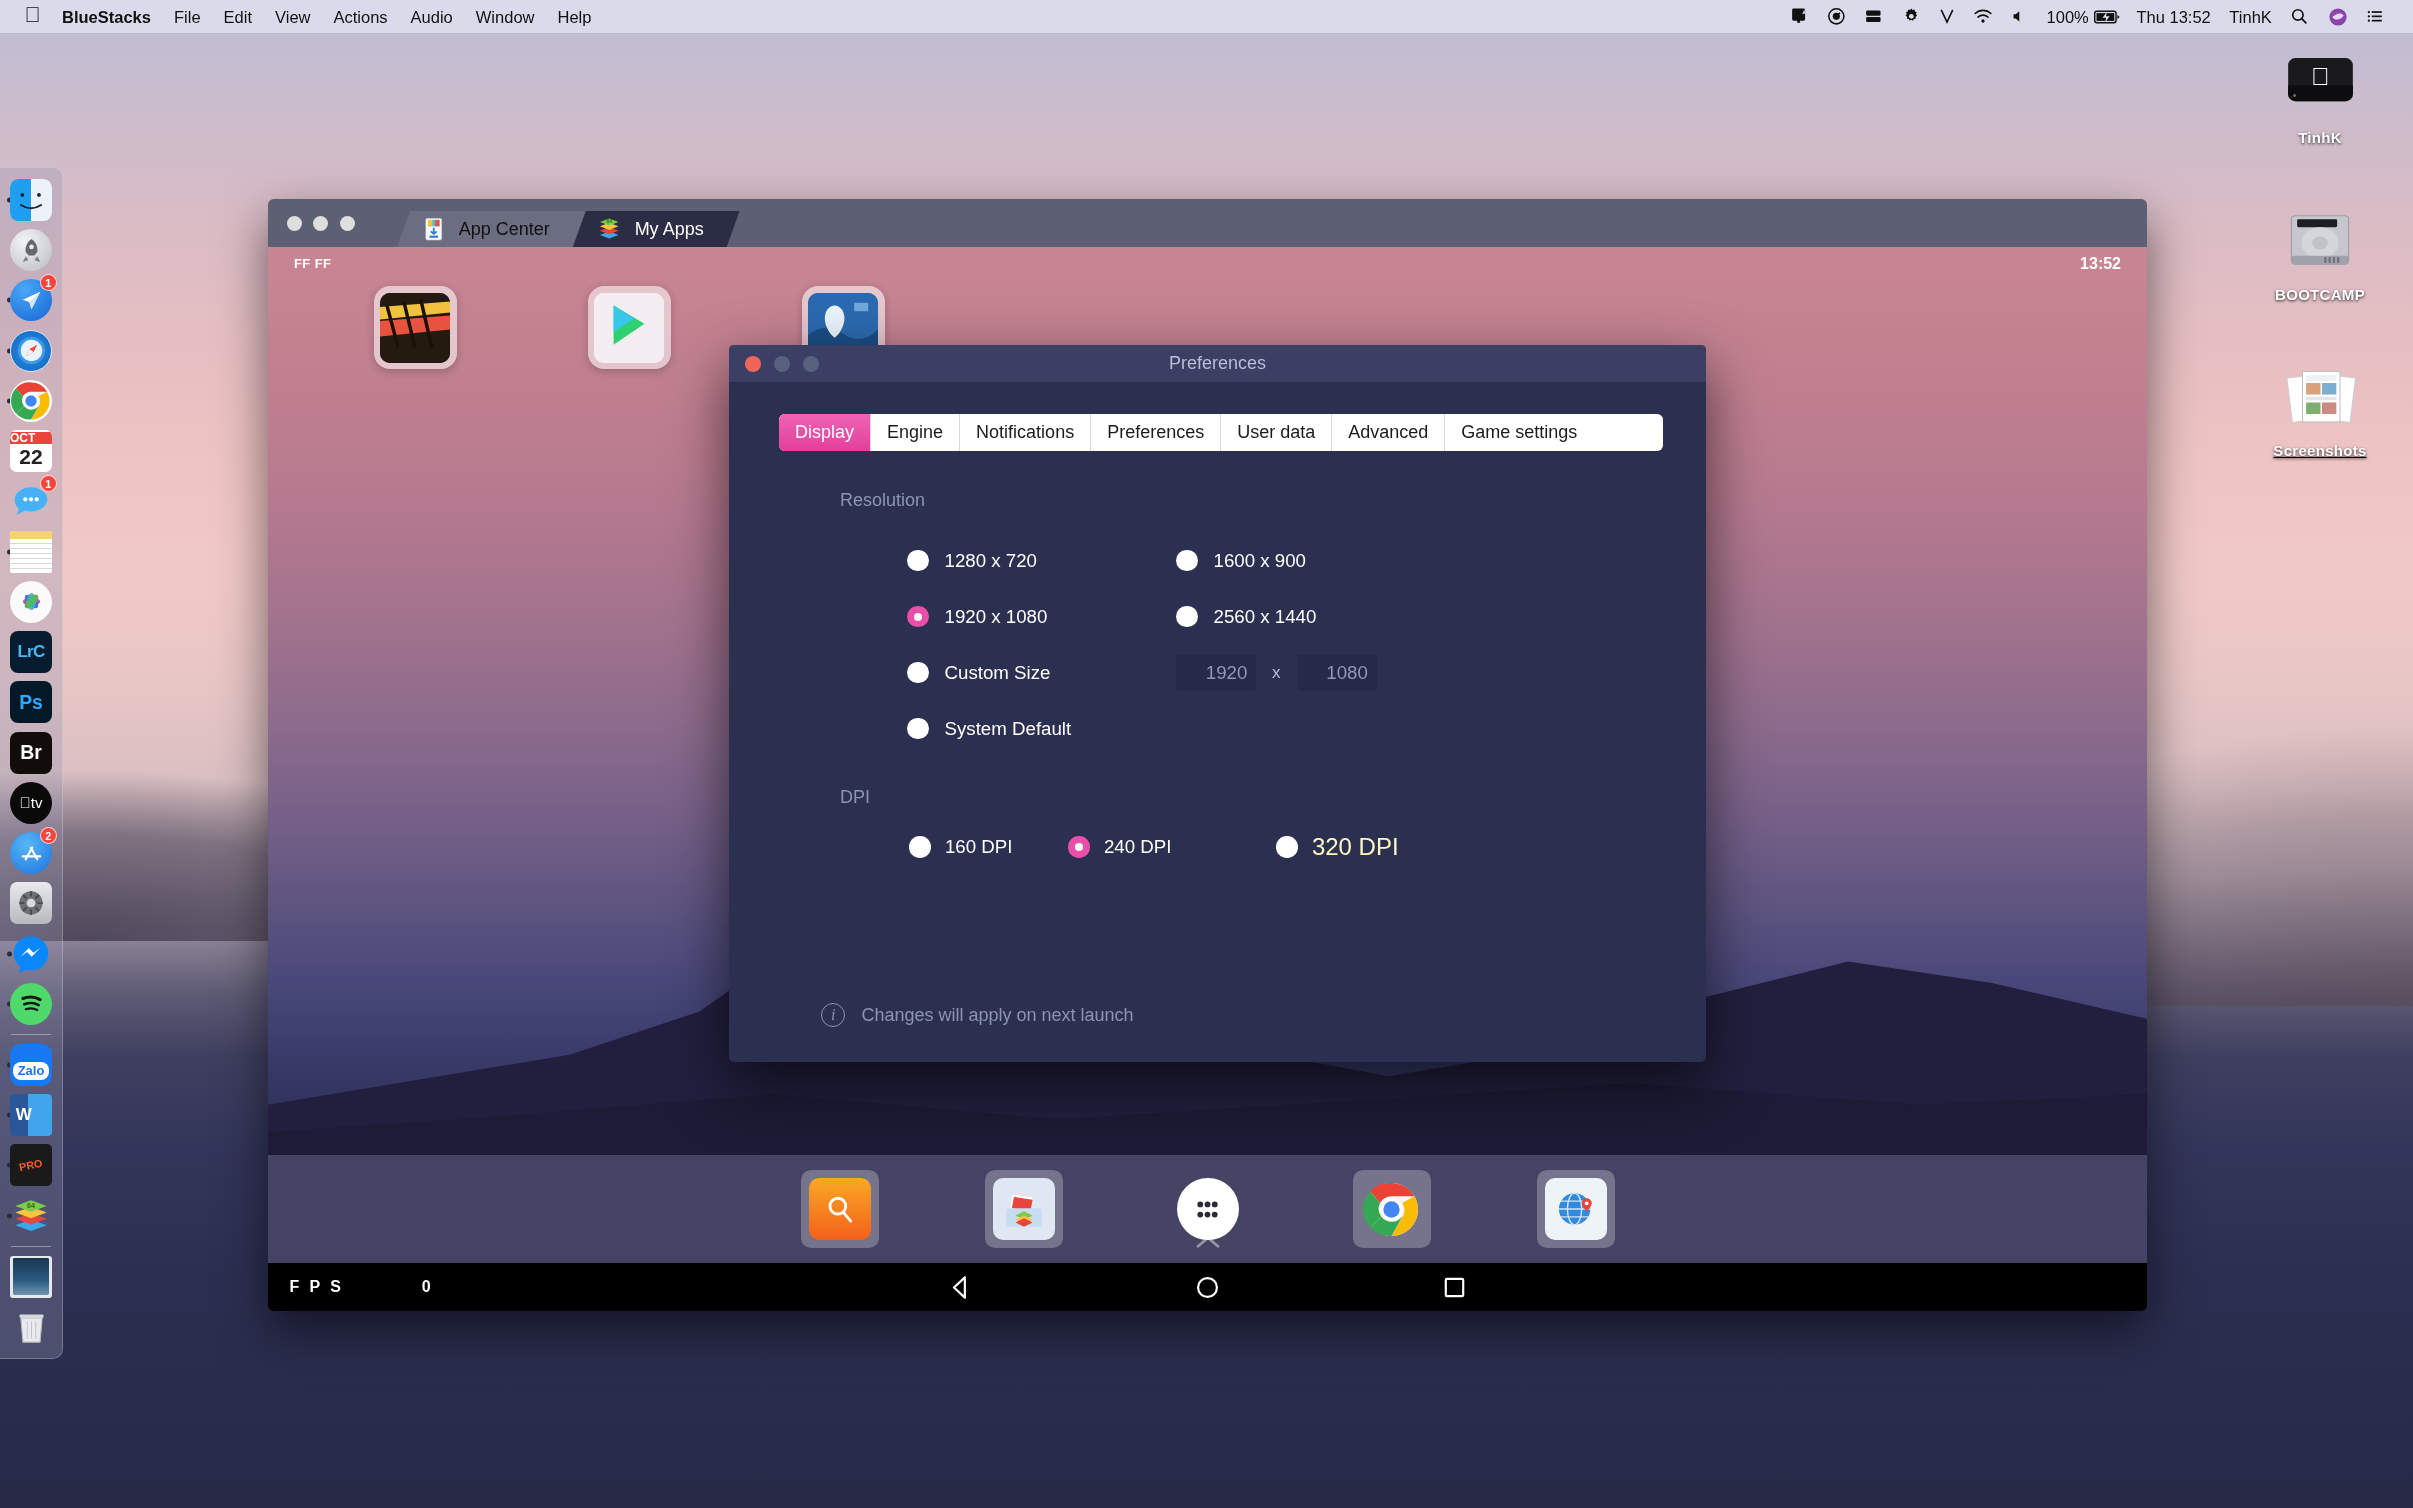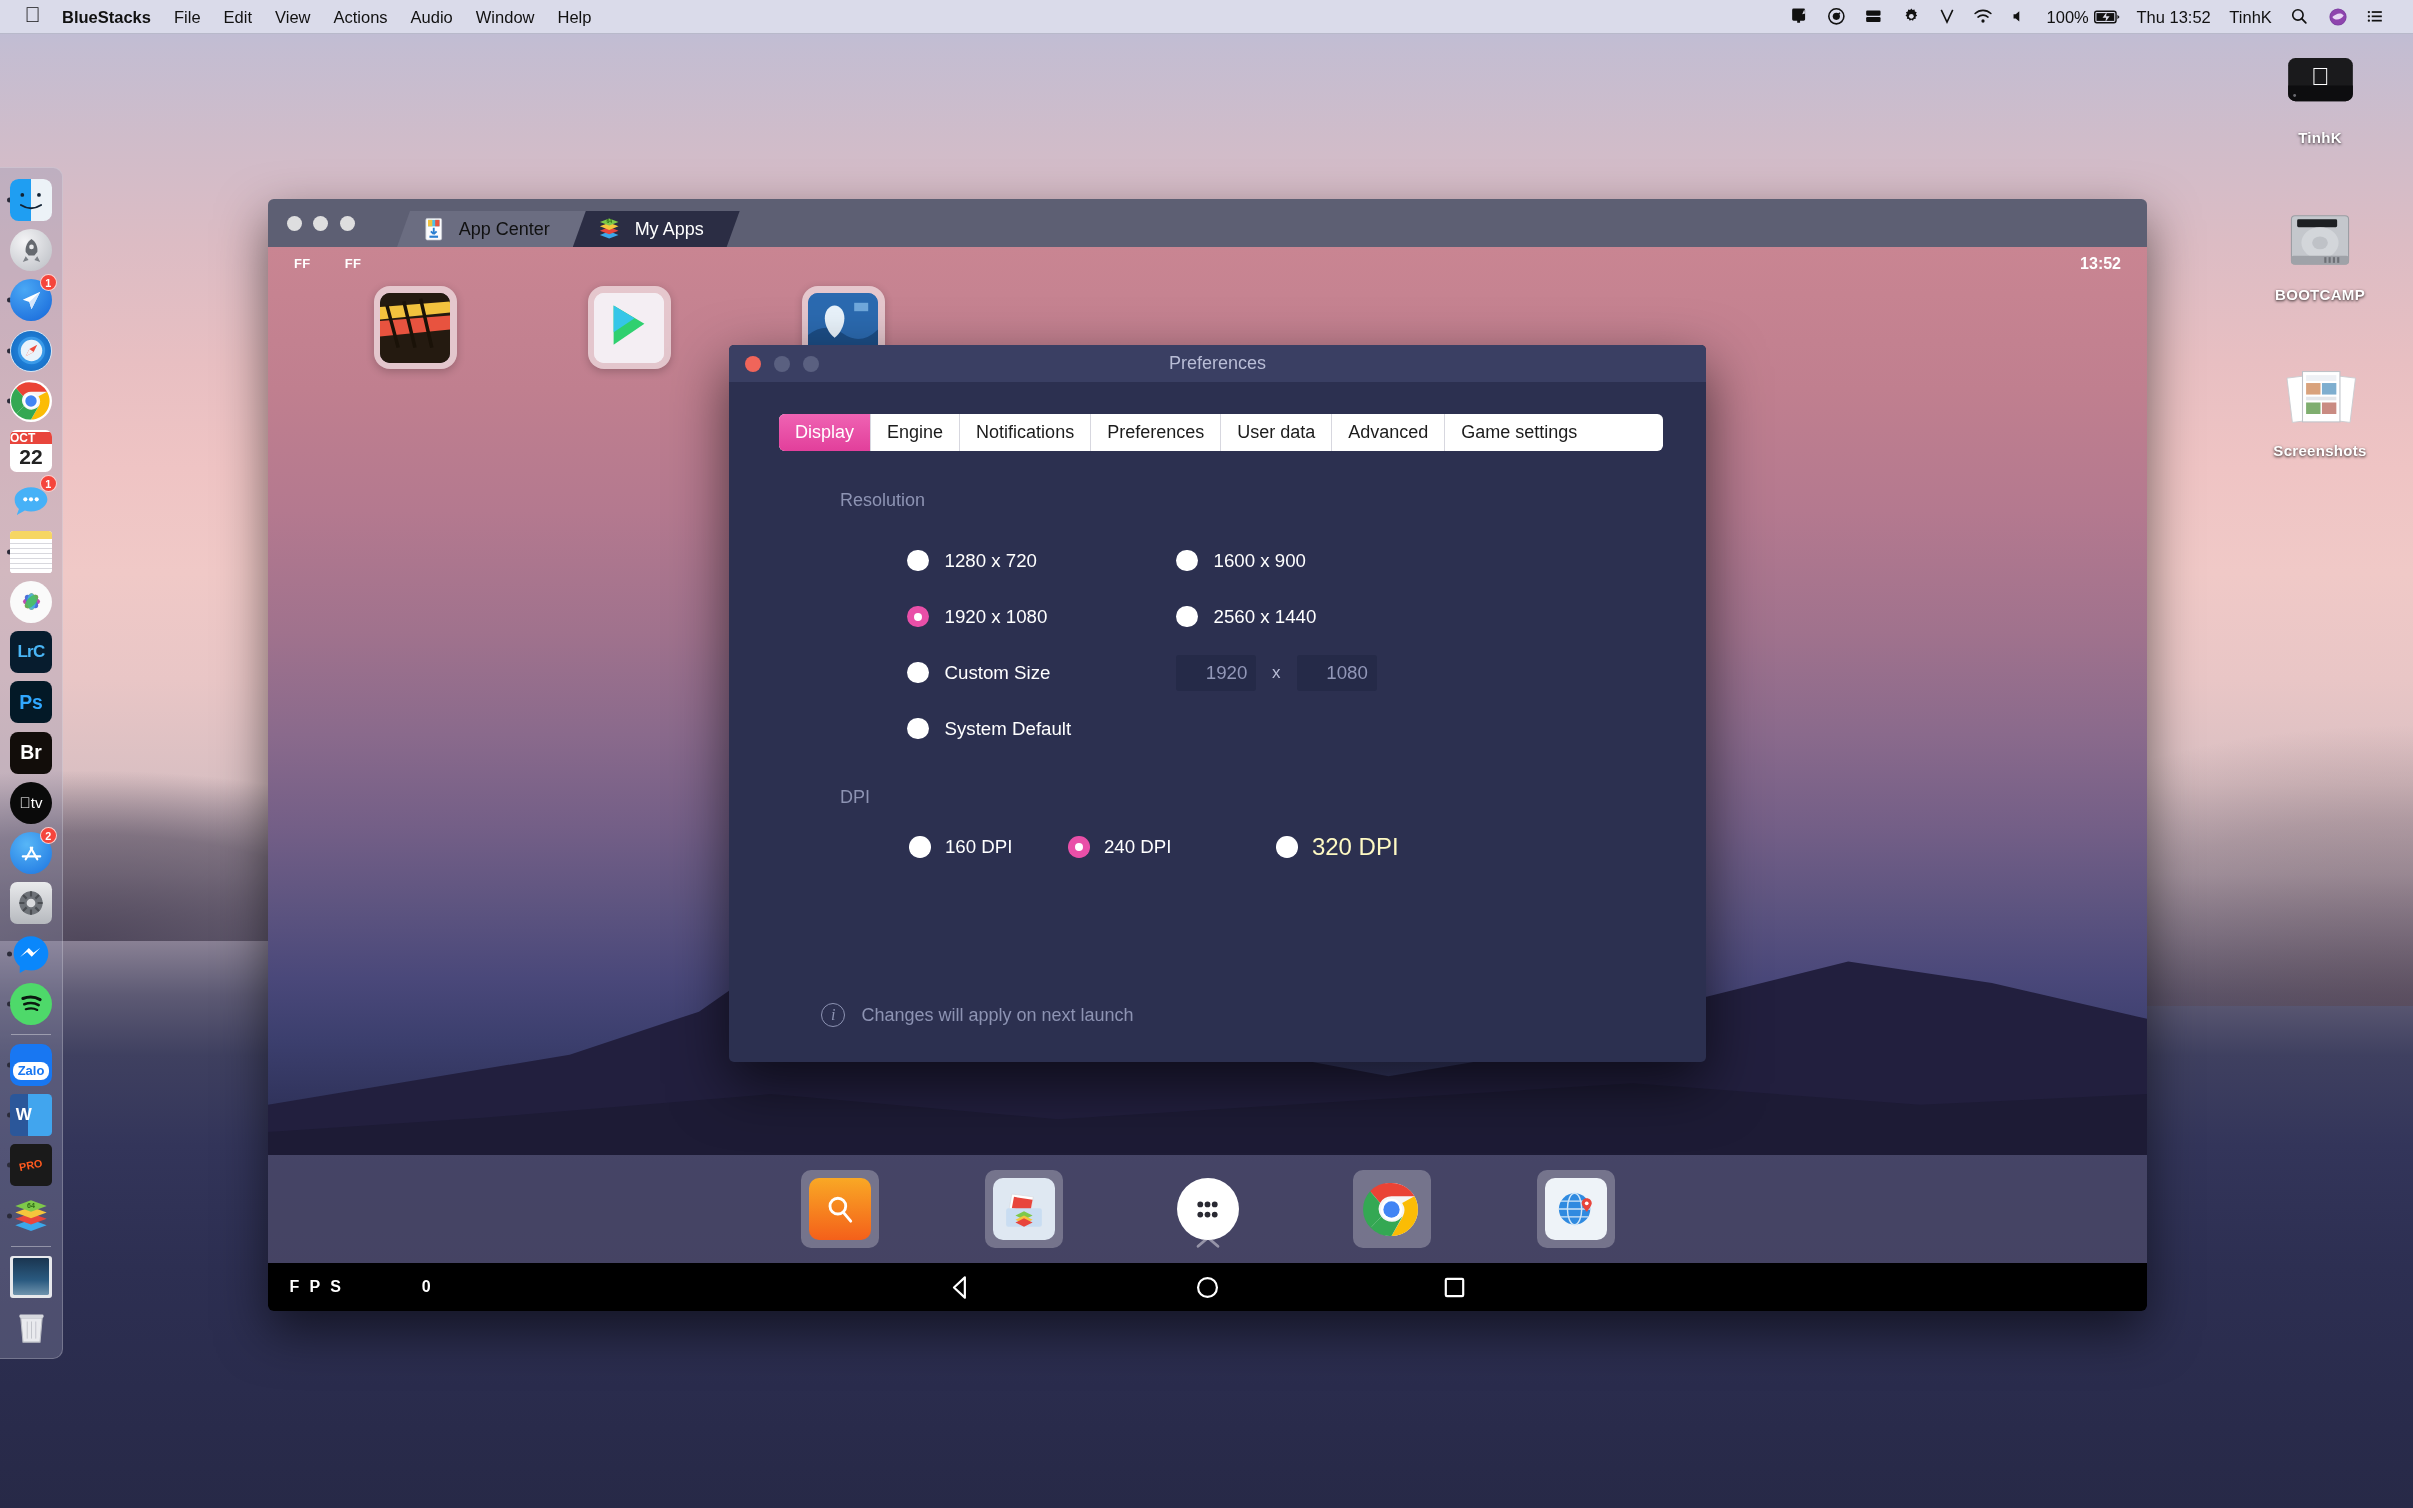--- a/index.html
+++ b/index.html
@@ -143,21 +143,21 @@
         #2a2c4b 100%);
     overflow:hidden;
   }
   
   .bs-mountains {
     position:absolute; left:0; bottom:108px; width:100%; height:215px;
   }
   .bs-status { position:absolute; left:0; top:0; width:100%; height:33px;
                display:flex; align-items:center; justify-content:space-between;
                padding:0 26px; color:#fff; font-size:16px; font-weight:bold;}
-  .bs-status .left { display:flex; gap:34px; font-size:13px; letter-spacing:0.4px;}
+  .bs-status .left { display:flex; gap:4px; font-size:13px; letter-spacing:0.4px;}
 
   .bs-apps { position:absolute; left:0; top:39px; width:100%; padding:0 79px;
              display:flex; gap:78px; }
   .bs-app { width:136px; text-align:center; }
   .bs-app .tile { width:83px;height:83px;border-radius:16px; margin:0 auto;
                   background:rgba(255,255,255,.55); padding:6.5px;
                   box-shadow:0 2.2px 8.6px rgba(0,0,0,.2);}
   .bs-app .inner { width:100%;height:100%;border-radius:10px; overflow:hidden;
                    display:flex;align-items:center;justify-content:center;}
   .bs-app .nm { color:#fff; font-size:16px; margin-top:13px;
@@ -592,21 +592,21 @@
             <rect x="62" y="74" width="3" height="8"></rect>
             <rect x="68" y="74" width="3" height="8"></rect>
             <rect x="74" y="74" width="3" height="8"></rect>
             <rect x="80" y="74" width="3" height="8"></rect>
           </g>
       </svg>
     </div>
     <div class="lbl">BOOTCAMP</div>
   </div>
 
-  <div class="desk-icon" style="left:2248px; top:356px;">
+  <div class="desk-icon" style="left:2248px; top:356px;text-decoration:underline;">
     <div class="glyph">
       <svg width="85" height="72" viewBox="0 0 118 100">
         <rect x="16" y="22" width="48" height="62" fill="#fff" stroke="#c8cbd0" stroke-width="1.2" transform="rotate(-7 40 53)"></rect>
         <rect x="56" y="22" width="48" height="62" fill="#fff" stroke="#c8cbd0" stroke-width="1.2" transform="rotate(7 80 53)"></rect>
         <rect x="34" y="16" width="52" height="70" fill="#fff" stroke="#bfc2c8" stroke-width="1.5"></rect>
         <rect x="39" y="21" width="42" height="8" fill="#eef1f5"></rect>
         <rect x="39" y="32" width="20" height="16" fill="#d9a27c"></rect>
         <rect x="61" y="32" width="20" height="16" fill="#7eaecf"></rect>
         <rect x="39" y="51" width="42" height="5" fill="#e3e6ea"></rect>
         <rect x="39" y="59" width="20" height="16" fill="#7fae6f"></rect>

